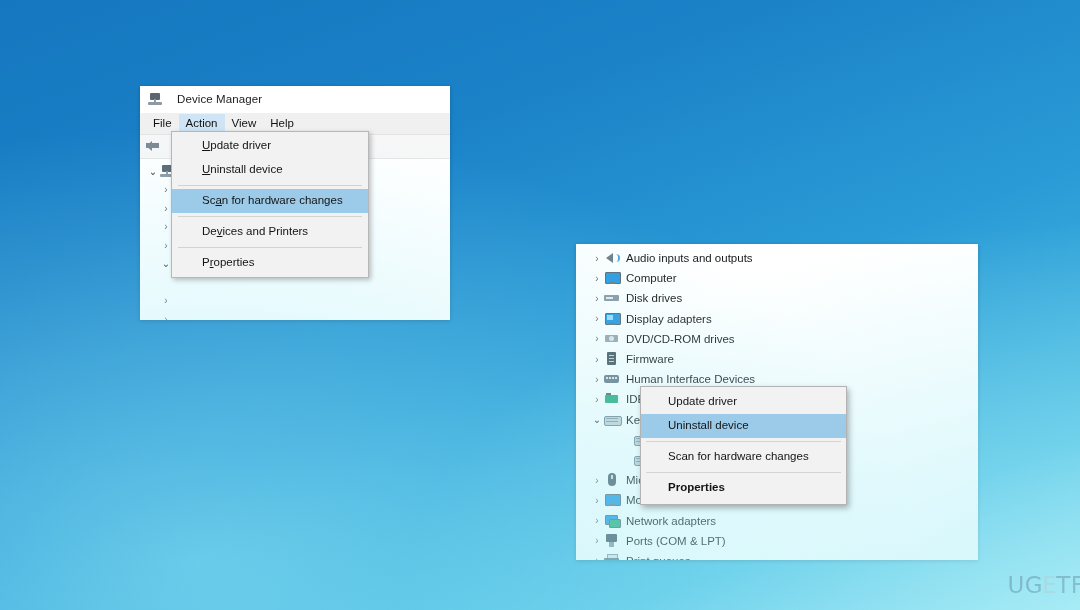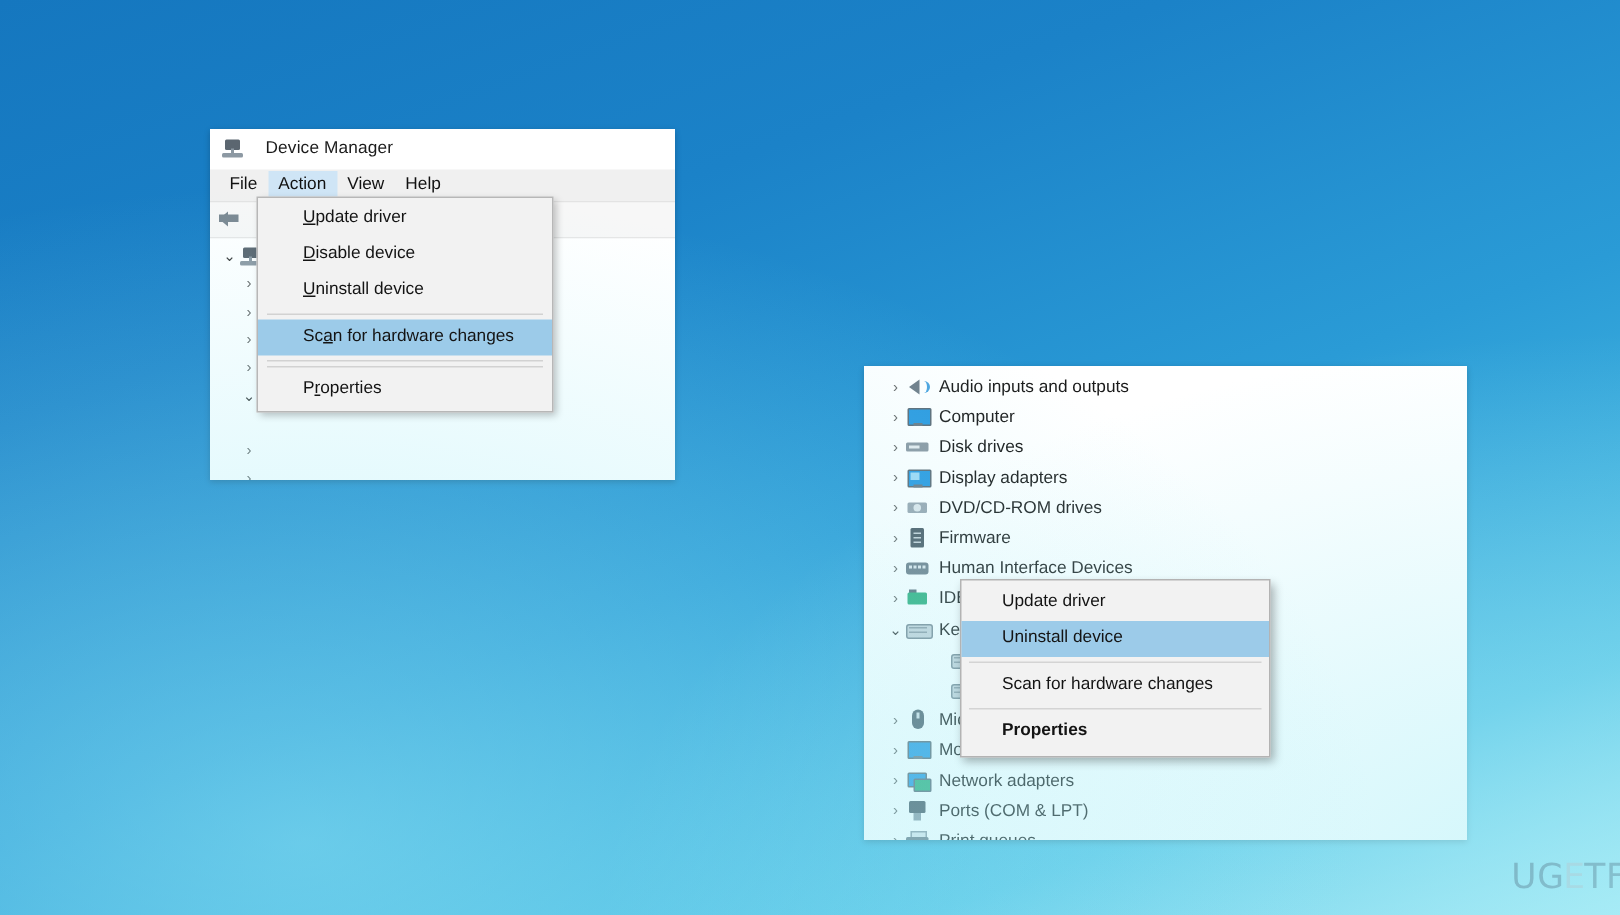--- a/index.html
+++ b/index.html
@@ -285,25 +285,25 @@
         </div>
         <div class="trow" style="padding-left: 19px;">
           <span class="chev">›</span>
           <span class="ico"></span>
           <span></span>
         </div>
       </div>
 
     <div class="menu" id="menu1">
         <div class="item"><span><u>U</u>pdate driver</span></div>
-        <div class="item"><span><u>D</u>isable device</span></div>
         <div class="item"><span><u>U</u>ninstall device</span></div>
         <div class="sep"></div>
         <div class="item sel"><span>Sc<u>a</u>n for hardware changes</span></div>
         <div class="sep"></div>
+        <div class="item"><span>De<u>v</u>ices and Printers</span></div>
         <div class="sep"></div>
         <div class="item"><span>P<u>r</u>operties</span></div>
       </div>
   </div>
 
   <div class="win" id="win2">
     <div class="tree" id="win2tree">
         <div class="trow">
           <span class="chev">›</span>
           <span class="ico i-audio">

